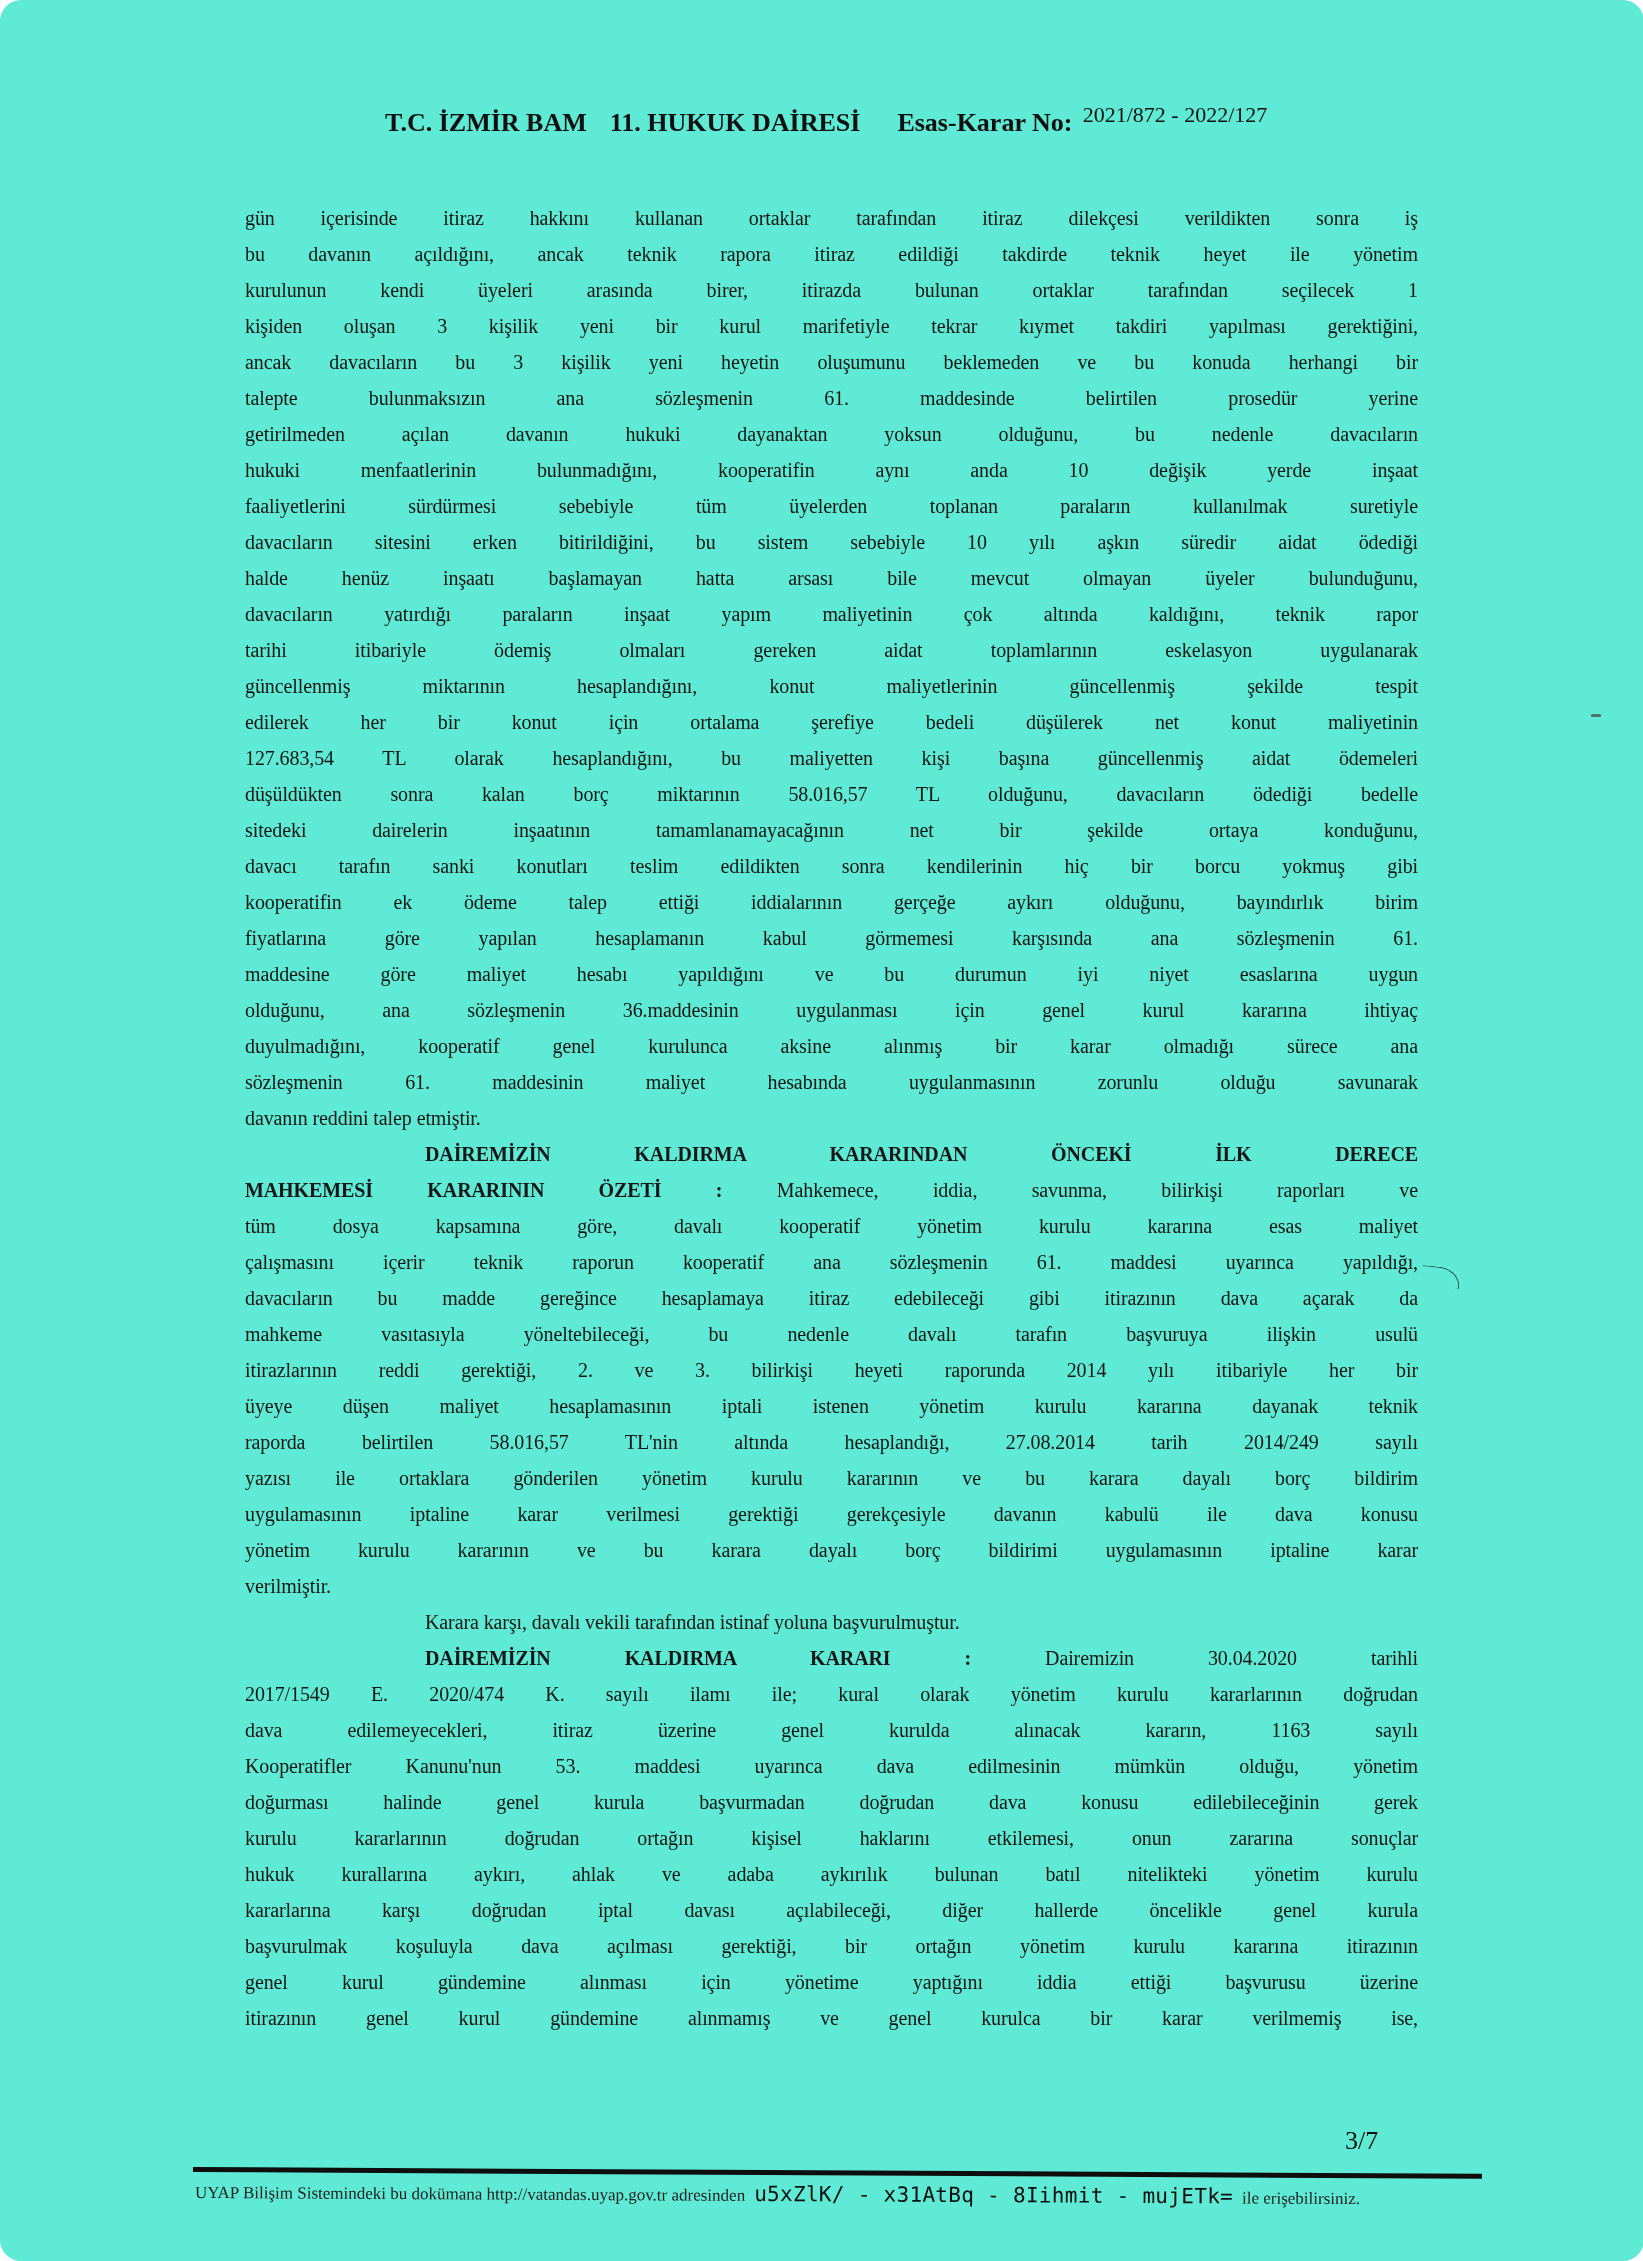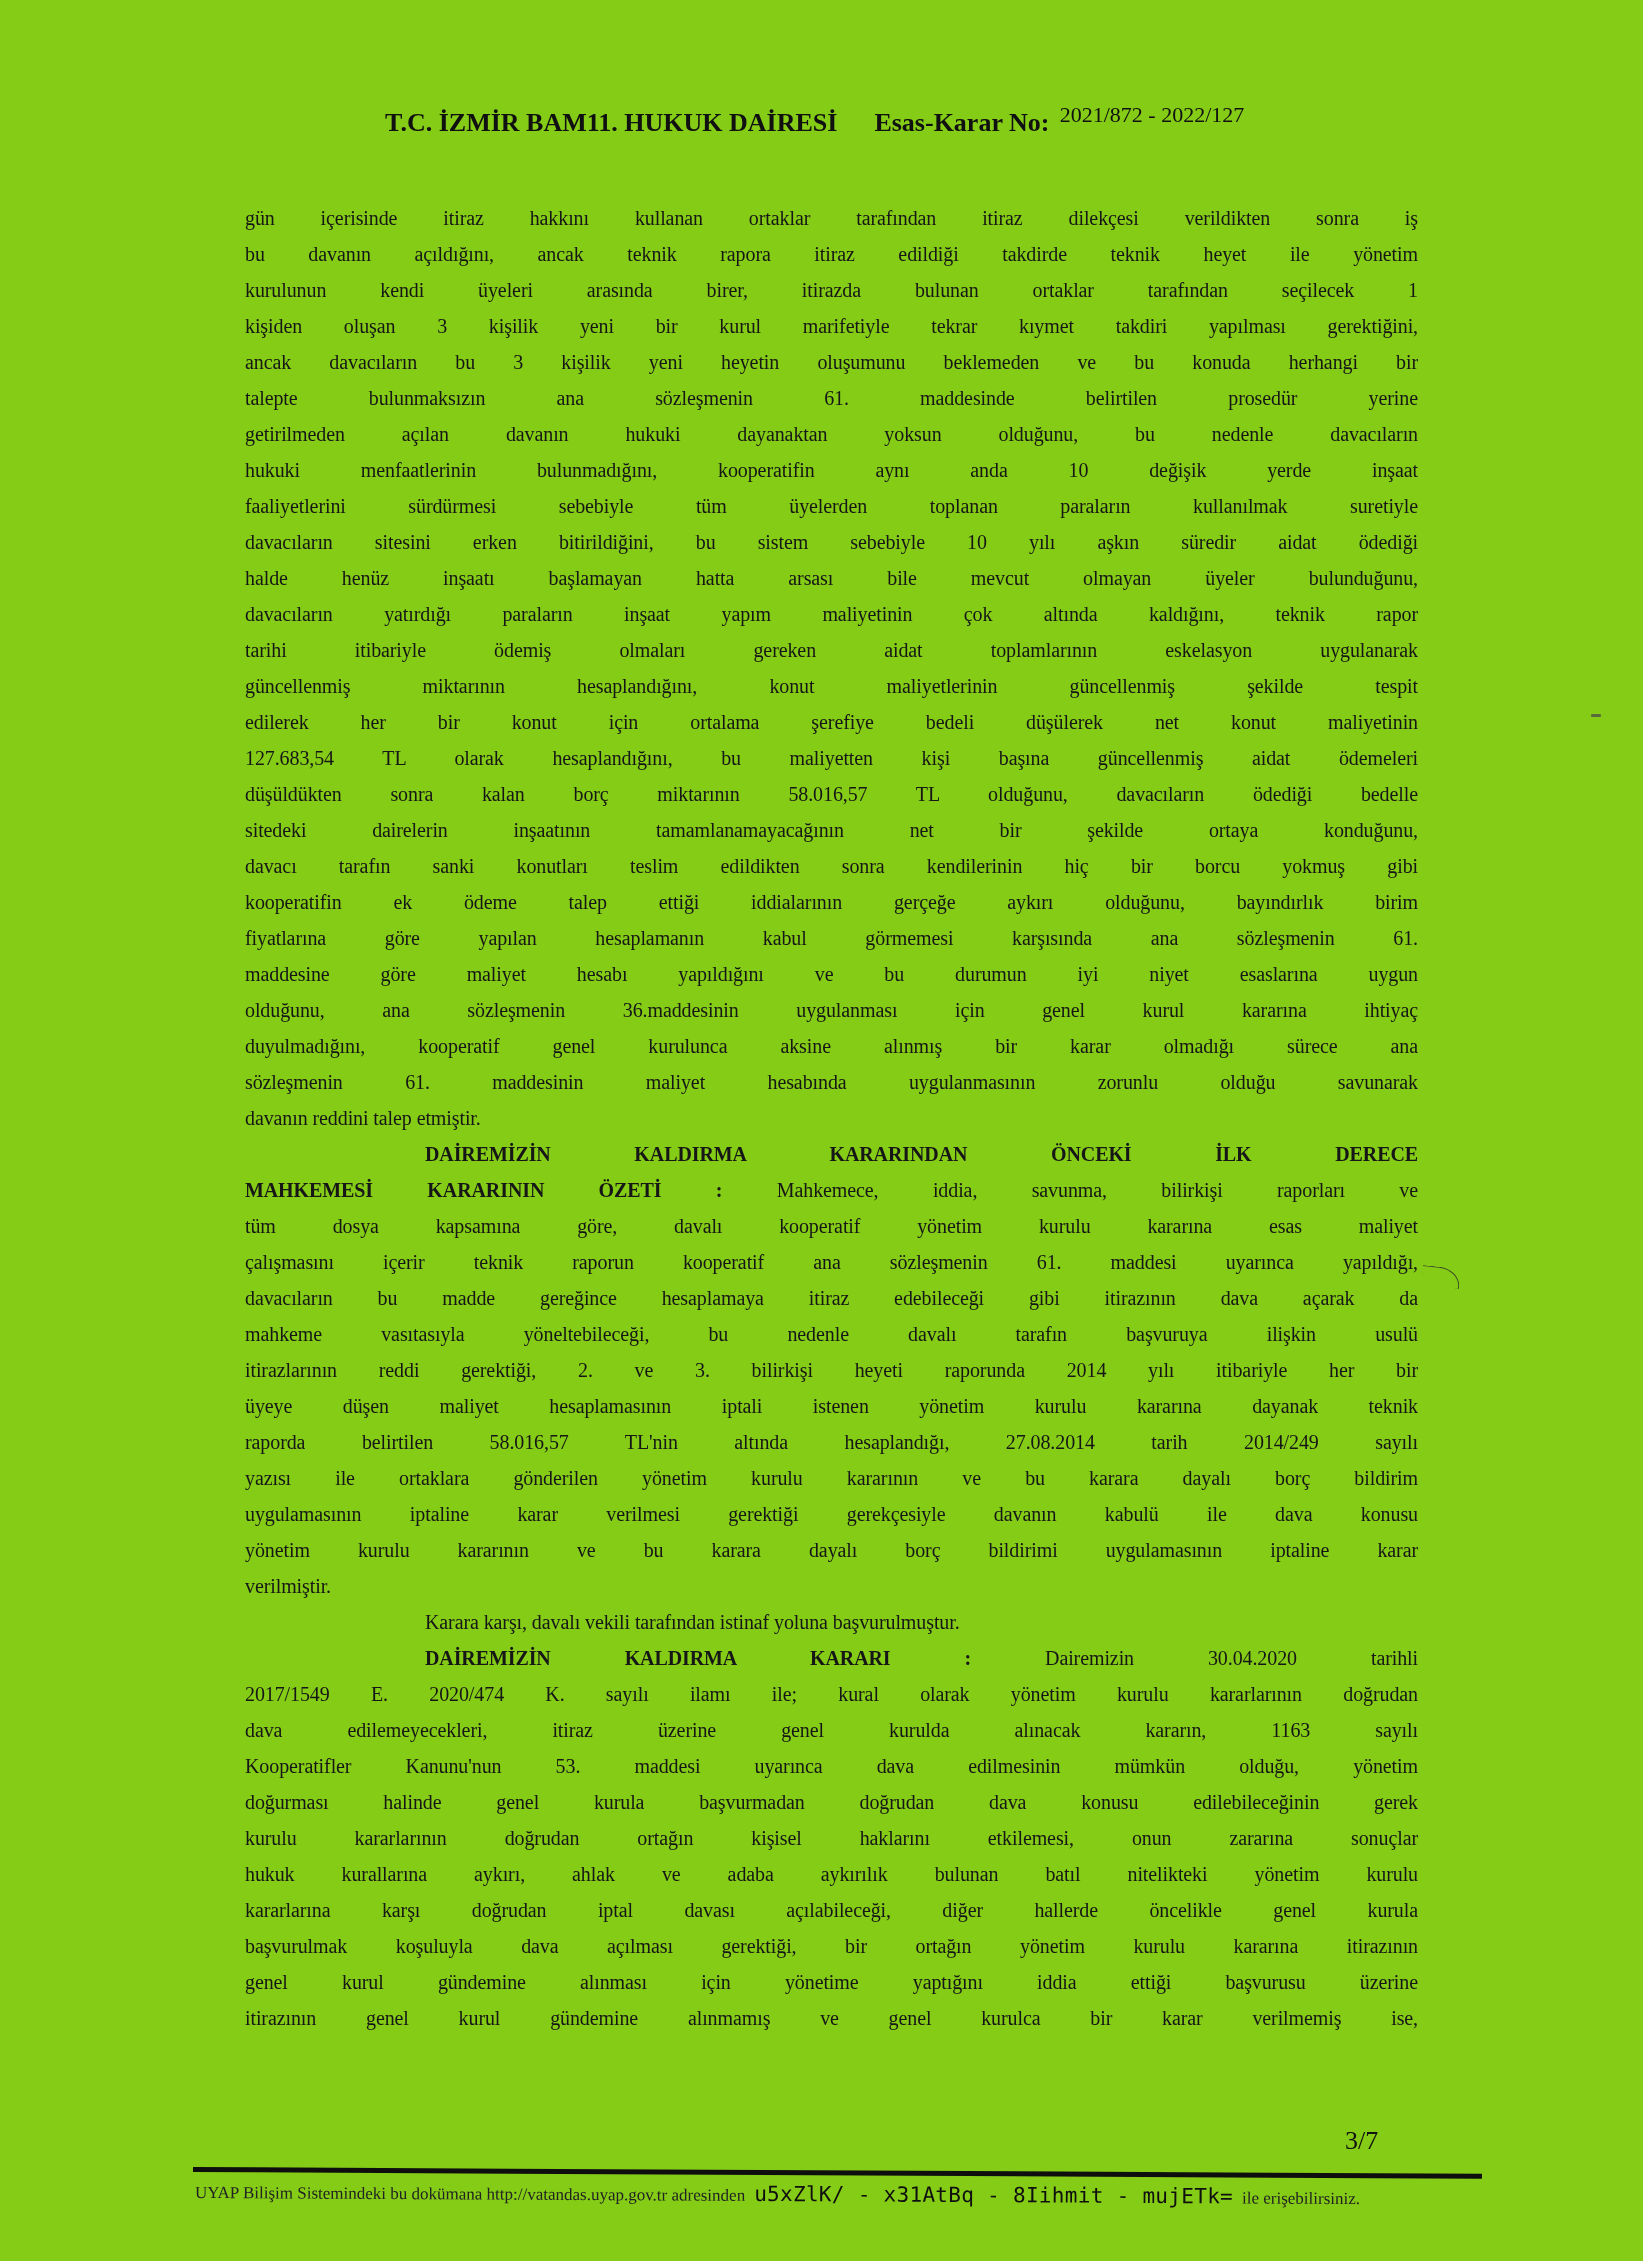--- a/index.html
+++ b/index.html
@@ -1,27 +1,28 @@
 <!DOCTYPE html>
 <html style="font-size:10.3px"><head>
 <meta charset="utf-8">
 <style>
   html, body { margin: 0; padding: 0; background: #ffffff; }
   .page {
     position: relative; width: 1644px; height: 2261px;
-    background: #84cc16; overflow: hidden; color: #141414;
+    background: #5eead4; overflow: hidden; color: #141414;
     font-family: "Liberation Serif", serif;
+    border-radius: 21px;
   }
   
   .header {
     position: absolute; left: 385px; top: 108px;
     display: flex; align-items: baseline; white-space: nowrap; color: #101010;
   }
   .h-bold { font-family: "Liberation Serif", serif; font-weight: bold; font-size: 26px; }
-  .chamber { }
+  .chamber { margin-left: 23px; }
   .ek-label { margin-left: 37px; }
   .ek-value {
     font-family: "Liberation Serif", serif; font-size: 22px; font-weight: normal;
     margin-left: 10.3px; position: relative; top: -9px;
   }
   
   .docbody {
     position: absolute; left: 245px; top: 200px; width: 1173px;
     font-family: "Liberation Serif", serif; font-size: 20px; line-height: 36px;
     color: #161616; letter-spacing: -0.1px;

